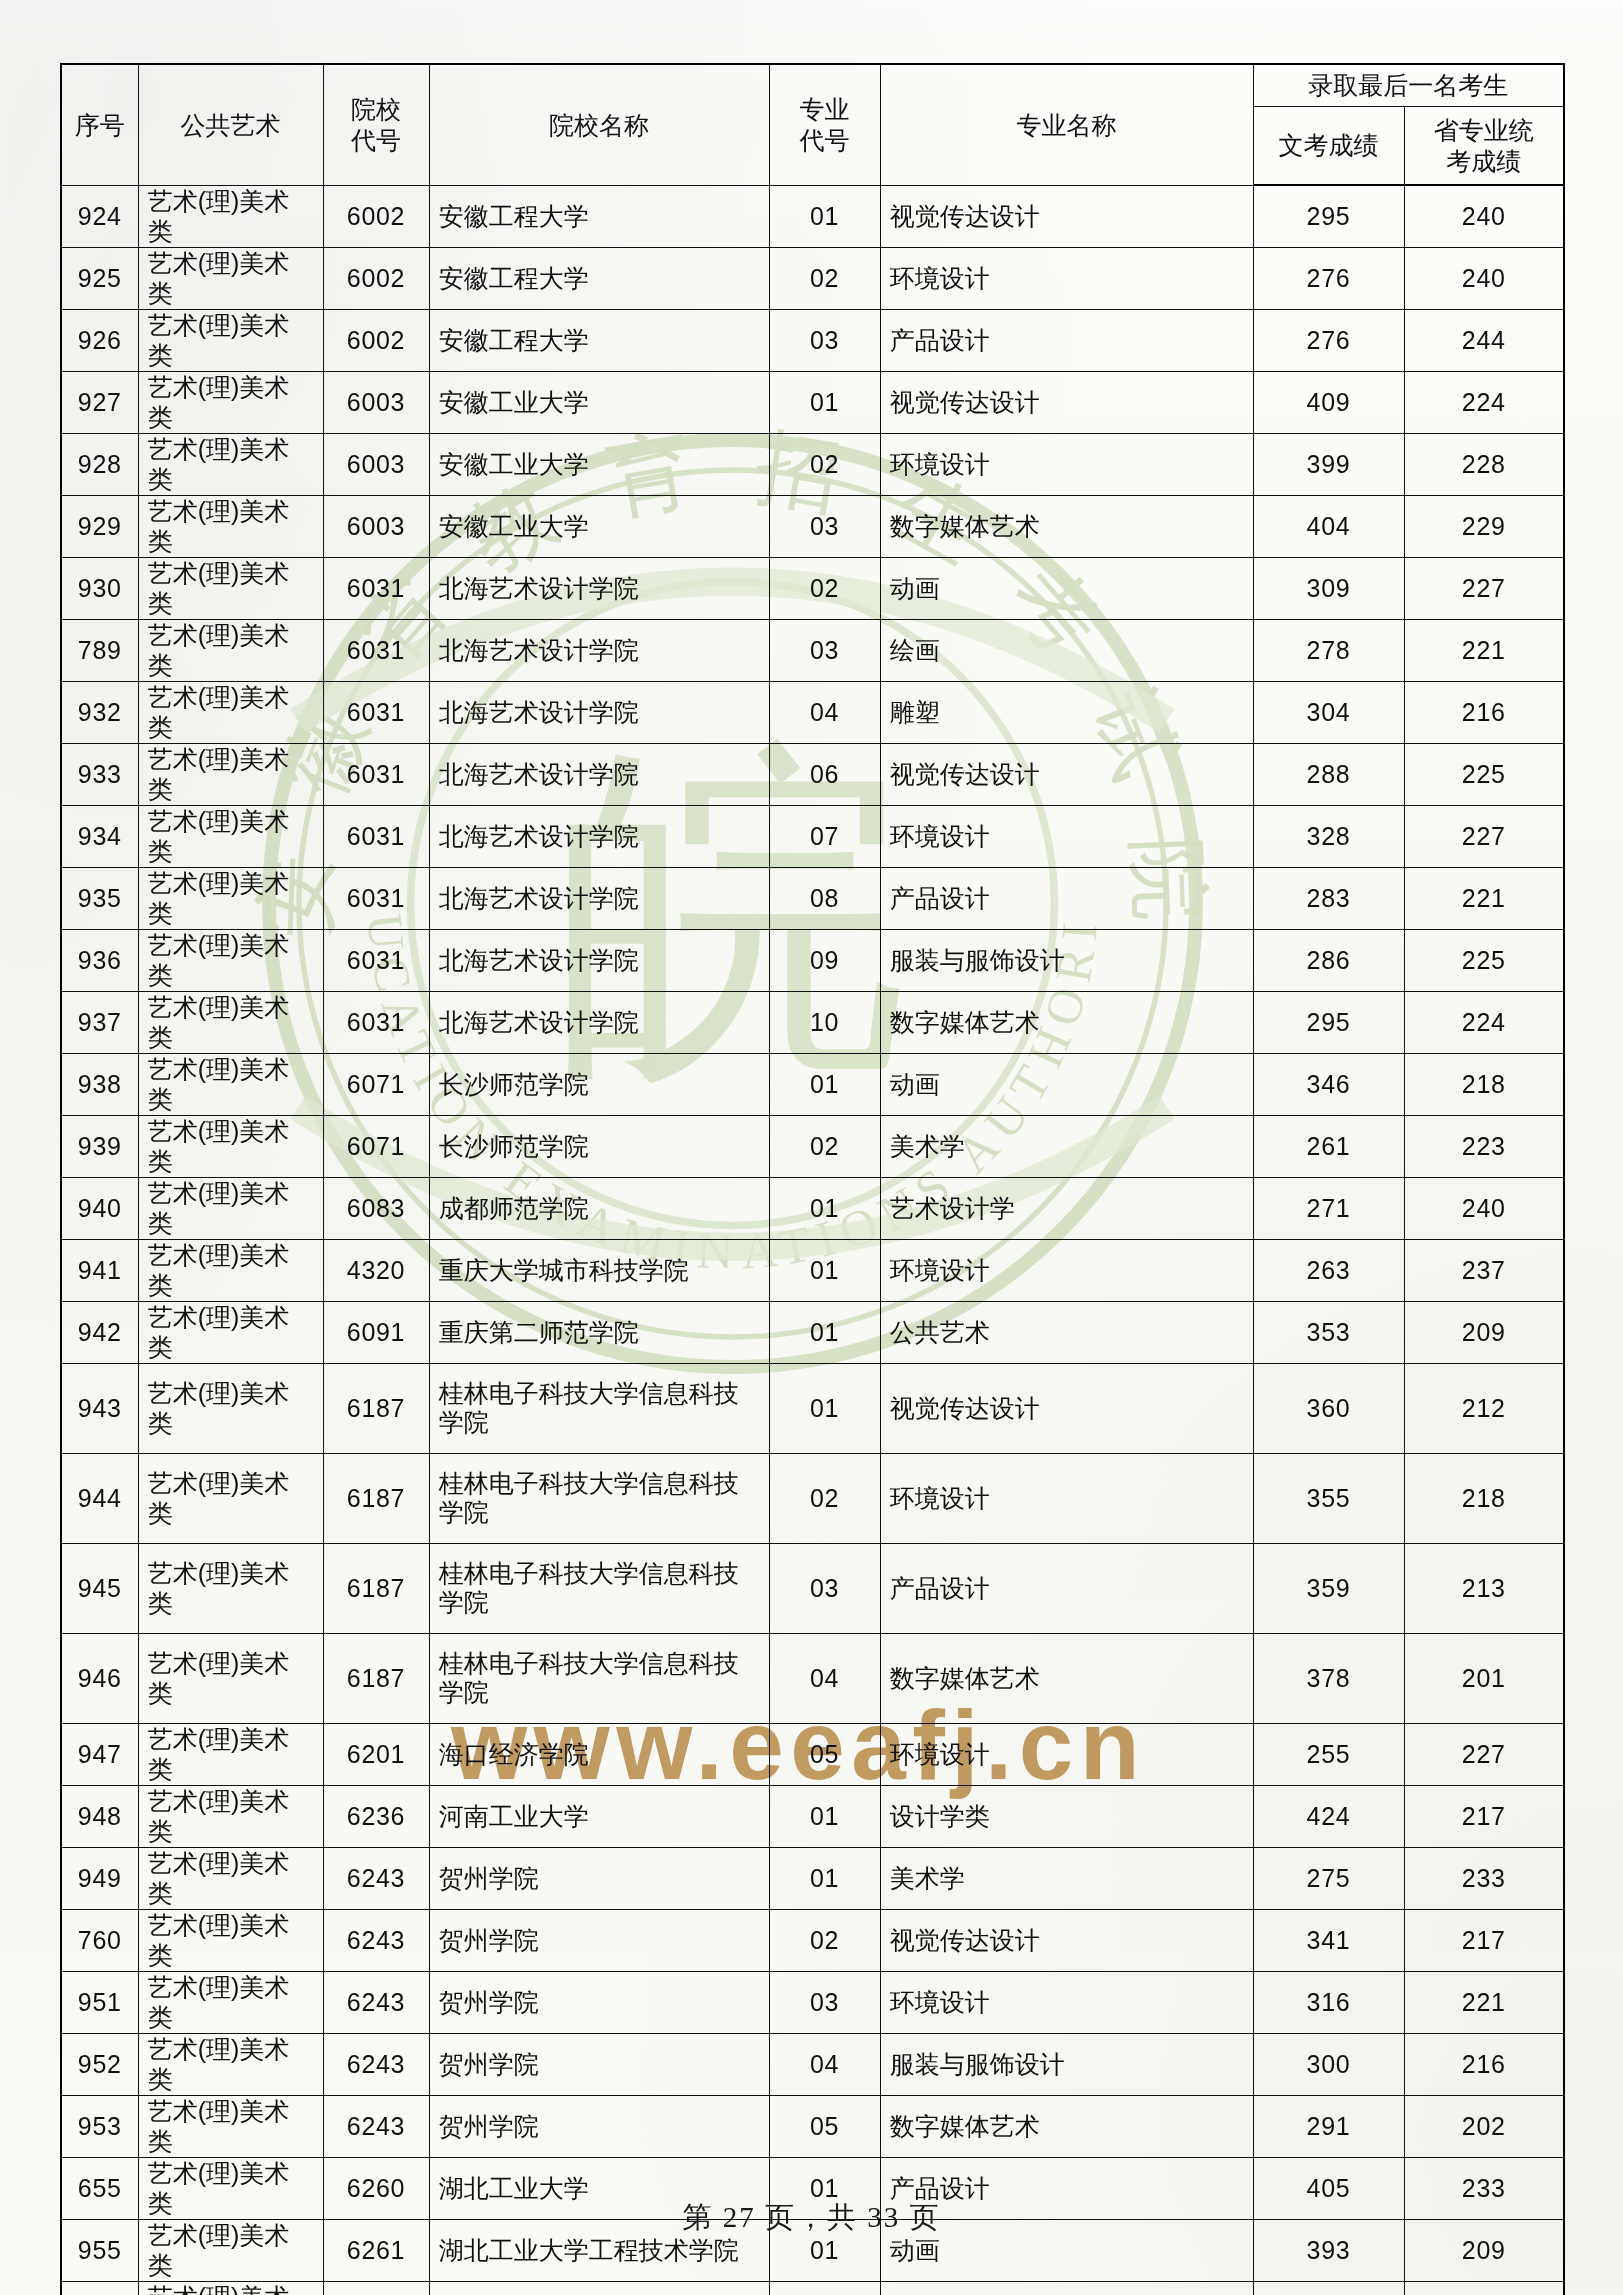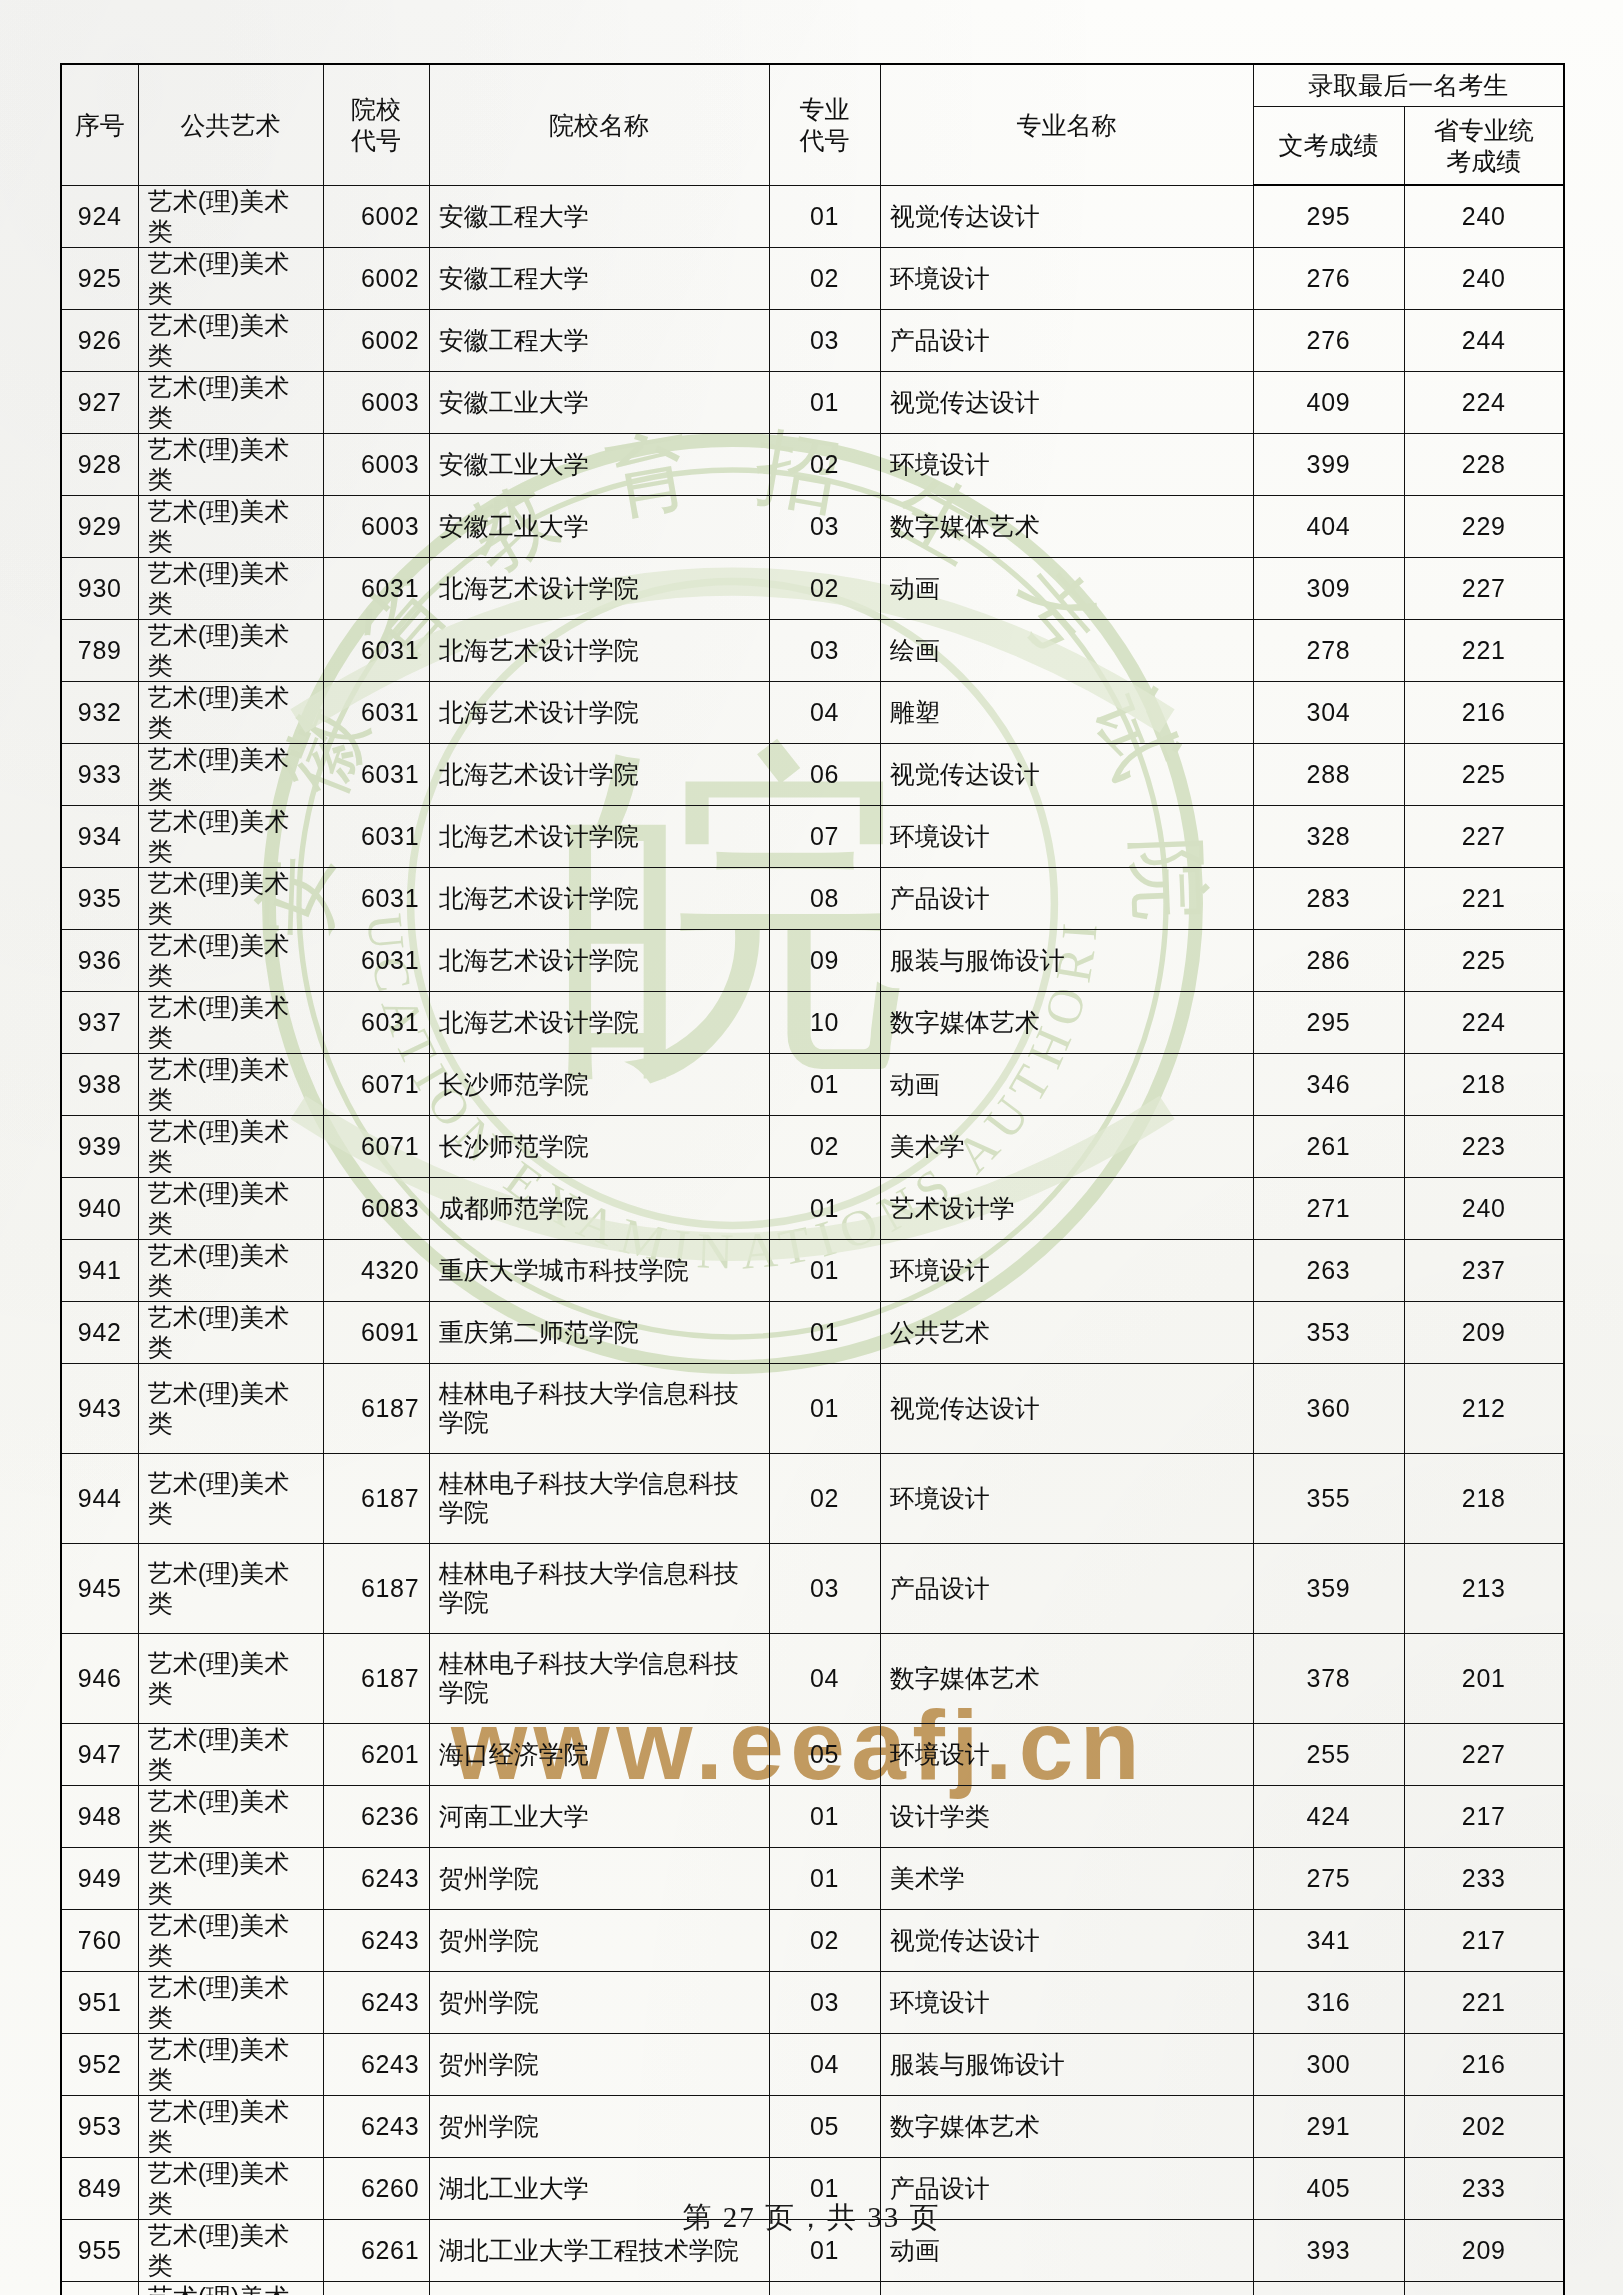--- a/index.html
+++ b/index.html
@@ -91,21 +91,21 @@
   col.c-schcode  { width:106px; }
   col.c-schname  { width:340px; }
   col.c-majcode  { width:111px; }
   col.c-majname  { width:373px; }
   col.c-wen      { width:151px; }
   col.c-zhuan    { width:160px; }
 
   tbody td{ height:50px; vertical-align:middle; }
   td.seq   { text-align:center; font-size:26px; letter-spacing:0.7px;}
   td.cat   { text-align:left;  font-size:25px; padding-left:7.9px;}
-  td.code  { text-align:right; font-size:26px; letter-spacing:0.7px;}
+  td.code  { text-align:center; font-size:26px; letter-spacing:0.7px;}
   td.sch   { text-align:left; font-size:25px; padding-left:10.5px;}
   td.sch.two-line{ line-height:1.18; }
   td.mcode { text-align:center; font-size:26px; letter-spacing:0.7px;}
   td.maj   { text-align:left; font-size:25px; padding-left:10.5px;}
   td.score { text-align:center; font-size:26px; letter-spacing:0.7px;}
 
   tr.tall td{ height:89px; }
 
   
   table.grid{ border:2px solid #000; }
@@ -483,21 +483,21 @@
           <td class="seq">953</td>
           <td class="cat">艺术(理)美术类</td>
           <td class="code">6243</td>
           <td class="sch">贺州学院</td>
           <td class="mcode">05</td>
           <td class="maj">数字媒体艺术</td>
           <td class="score">291</td>
           <td class="score">202</td>
         </tr>
         <tr>
-          <td class="seq">849</td>
+          <td class="seq">655</td>
           <td class="cat">艺术(理)美术类</td>
           <td class="code">6260</td>
           <td class="sch">湖北工业大学</td>
           <td class="mcode">01</td>
           <td class="maj">产品设计</td>
           <td class="score">405</td>
           <td class="score">233</td>
         </tr>
         <tr>
           <td class="seq">955</td>

